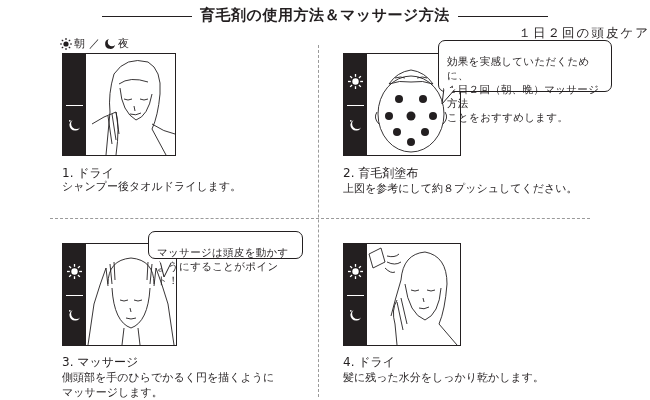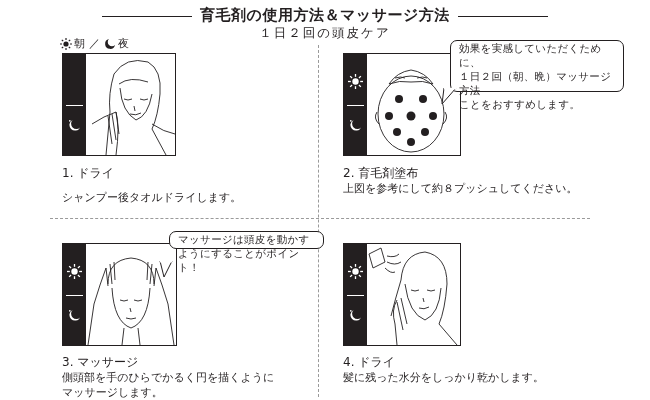--- a/index.html
+++ b/index.html
@@ -5,33 +5,33 @@
   html, body { margin:0; padding:0; }
   body {
     width:650px; height:400px; background:#ffffff; position:relative; overflow:hidden;
     font-family: "DejaVu Sans", "Liberation Sans", sans-serif; color:#231f20;
   }
   .abs { position:absolute; }
   .title-row { left:0; top:6px; width:650px; height:20px; }
   .title-line { position:absolute; top:10px; height:0; border-top:1.5px solid #231f20; }
   .title-text { position:absolute; left:0; width:650px; top:0; text-align:center; font-size:15px; font-weight:bold; letter-spacing:0.5px; }
   .title-text span { background:#fff; padding:0 8px; }
-  .subtitle { left:0; width:650px; top:25px; text-align:center; font-size:12.5px; letter-spacing:2px; }
+  .subtitle { left:0; width:650px; top:25px; text-align:right; font-size:12.5px; letter-spacing:2px; }
   .legend { left:60px; top:36px; font-size:11px; display:flex; align-items:center; gap:2px; }
   .frame { border:1.5px solid #231f20; background:#fff; overflow:hidden; }
   .side { position:absolute; left:0; top:0; bottom:0; width:23px; background:#231f20; }
   .side .sep { position:absolute; left:3px; right:3px; top:50%; border-top:1px solid #fff; }
   .side .sun { position:absolute; left:4px; top:20%; width:15px; height:15px; }
   .side .moon { position:absolute; left:4px; top:63%; width:15px; height:15px; }
   .pic { position:absolute; left:23px; top:0; right:0; bottom:0; }
   .step-title { font-size:12px; font-weight:normal; }
   .step-desc { font-size:11px; line-height:15px; }
   .dash-h { left:50px; top:218px; width:540px; border-top:1px dashed #9a9a9a; }
   .dash-v { left:318px; top:45px; height:352px; border-left:1px dashed #9a9a9a; }
-  .bubble { border:1px solid #231f20; border-radius:7px; background:#fff; font-size:10.5px; line-height:14px; padding:0 8px; box-sizing:border-box; letter-spacing:0.3px;margin-left:12px; }
+  .bubble { border:1px solid #231f20; border-radius:7px; background:#fff; font-size:10.5px; line-height:14px; padding:13px 8px; box-sizing:border-box; letter-spacing:0.3px; }
   .tail { position:absolute; }
 </style>
 </head>
 <body>
 
 <div class="abs title-row">
   <div class="title-line" style="left:102px;width:446px;"></div>
   <div class="title-text"><span>育毛剤の使用方法＆マッサージ方法</span></div>
 </div>
 <div class="abs subtitle">１日２回の頭皮ケア</div>
@@ -81,21 +81,21 @@
         <path d="M44 60 Q50 62 55 59"></path>
       <path d="M6 70 Q18 62 30 58 Q34 72 30 101"></path>
       <path d="M22 62 L26 90"></path>
         <path d="M26 60 L30 86"></path>
         <path d="M30 58 L33 80"></path>
       <path d="M66 70 Q78 78 89 80"></path>
     </g>
   </svg>
 </div>
 <div class="abs step-title" style="left:62px;top:165px;">1. ドライ</div>
-<div class="abs step-desc" style="left:62px;top:190px;">
+<div class="abs step-desc" style="left:62px;top:179px;">
   <div>シャンプー後タオルドライします。</div>
 </div>
 
 <div class="abs frame" style="left:343px;top:53px;width:116px;height:101px;">
   <div class="side">
     <svg class="sun" viewBox="0 0 16 16">
       <circle cx="8" cy="8" r="3.4" fill="#fff"></circle>
       <g stroke="#fff" stroke-width="1.4">
         <line x1="8" y1="0" x2="8" y2="3"></line>
           <line x1="8" y1="13" x2="8" y2="16"></line>
@@ -183,21 +183,21 @@
         <path d="M24 20 L26 40"></path>
         <path d="M28 18 L29 36"></path>
       <path d="M70 24 L68 42"></path>
         <path d="M66 20 L64 40"></path>
         <path d="M62 18 L61 36"></path>
       <path d="M38 84 L36 101"></path>
         <path d="M52 84 L54 101"></path>
     </g>
   </svg>
 </div>
-<div class="abs bubble" style="left:157px;top:231px;width:155px;height:18px;">
+<div class="abs bubble" style="left:148px;top:231px;width:155px;height:18px;">
   <div>マッサージは頭皮を動かす</div>
   <div>ようにすることがポイント！</div>
 </div>
 <svg class="tail" style="left:156px;top:261px;" width="22" height="18" viewBox="0 0 22 18">
   <path d="M4 0 L8 16 L16 0" fill="#fff" stroke="#231f20" stroke-width="1"></path>
   <line x1="4" y1="0.5" x2="16" y2="0.5" stroke="#fff" stroke-width="2"></line>
 </svg>
 <div class="abs step-title" style="left:62px;top:354px;">3. マッサージ</div>
 <div class="abs step-desc" style="left:62px;top:370px;">
   <div>側頭部を手のひらでかるく円を描くように</div>

